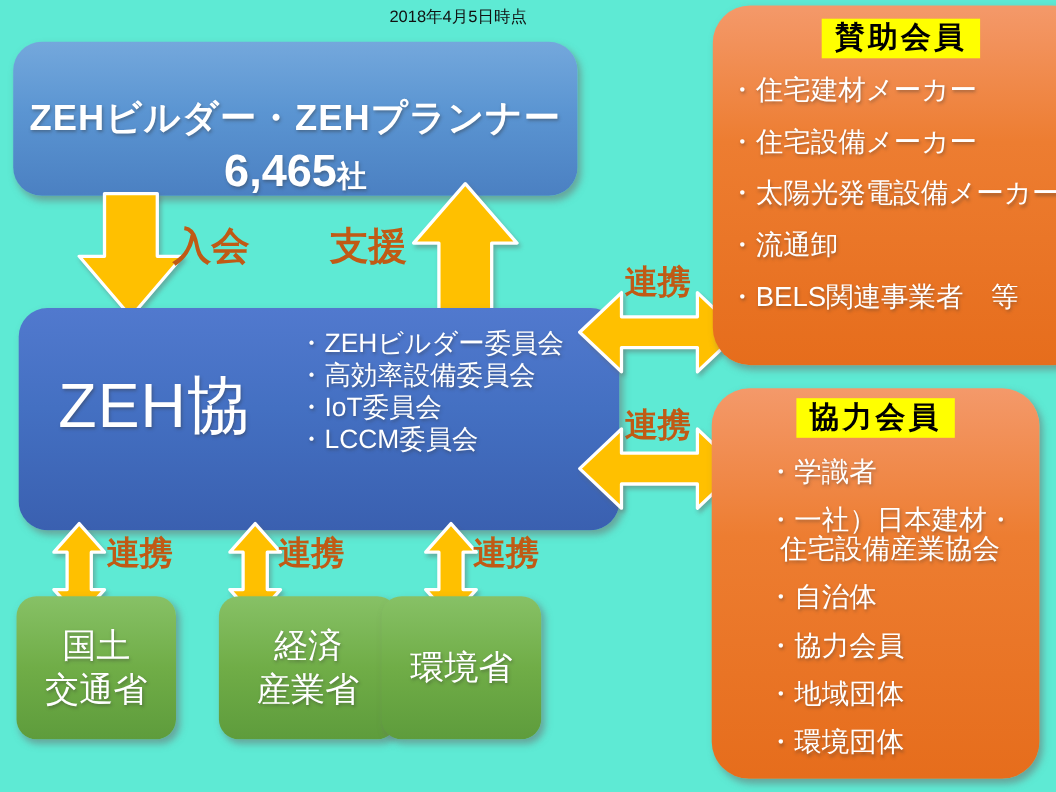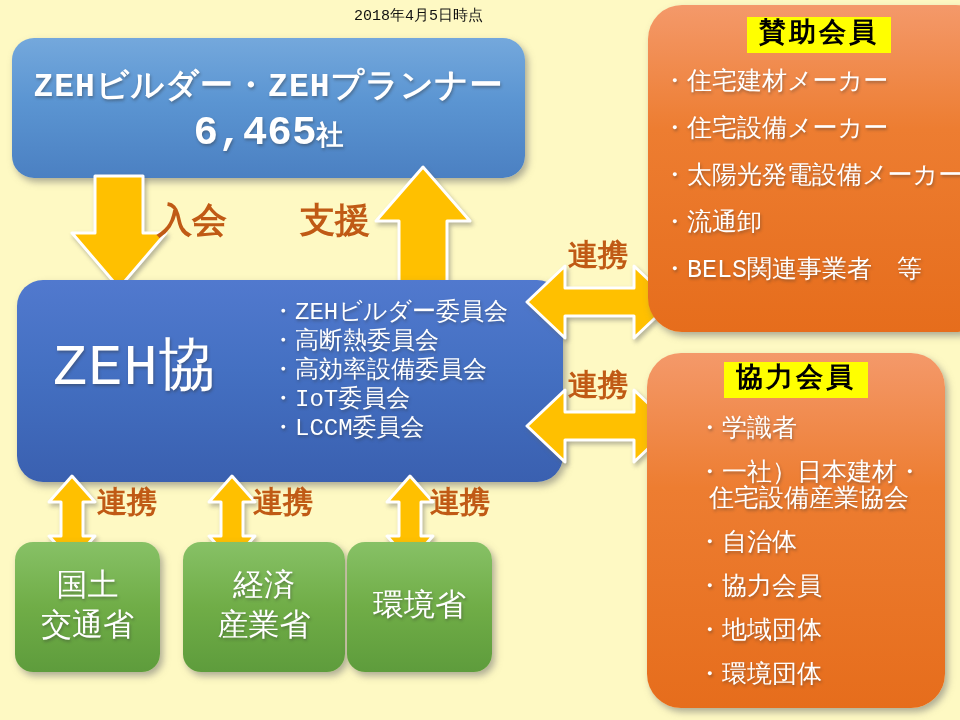--- a/index.html
+++ b/index.html
@@ -1,30 +1,30 @@
 <!DOCTYPE html>
 <html><head>
 <meta charset="utf-8">
 <style>
   html,body{margin:0;padding:0;background:#ffffff;}
   #slide{
-    position:relative;width:960px;height:720px;background:#fef9c3;overflow:hidden;
-    font-family:Liberation Mono, monospace;
+    position:relative;width:960px;height:720px;background:#5eead4;overflow:hidden;
+    font-family:Liberation Sans, sans-serif;
   }
   .abs{position:absolute;}
   
   .rbox{position:absolute;border-radius:22px;box-shadow:3px 4px 7px rgba(110,110,110,.55);}
   .blue-light{background:linear-gradient(180deg,#74a8dc 0%,#5b95d2 45%,#4b80c2 100%);}
   .blue-deep{background:linear-gradient(180deg,#5179ce 0%,#4470c2 45%,#3a60b0 100%);}
   .green{background:linear-gradient(180deg,#87c166 0%,#70ad47 50%,#5e9c3c 100%);}
   .orange{background:linear-gradient(180deg,#f4996a 0%,#ed7d31 38%,#e66d1c 100%);border-radius:34px;}
   .wtxt{color:#ffffff;text-shadow:1px 2px 3px rgba(50,50,50,.40);}
   
   .builder{left:12px;top:38px;width:513px;height:140px;display:flex;flex-direction:column;
-           align-items:center;justify-content:center;gap:5px;}
+           align-items:center;justify-content:flex-end;gap:5px;border-radius:26px;}
   .builder-title{font-size:33px;font-weight:600;letter-spacing:1px;}
   .builder-count{font-size:41px;font-weight:600;line-height:1;}
   .builder-unit{font-size:27px;font-weight:600;}
   
   .zehbox{left:17px;top:280px;width:546px;height:202px;border-radius:26px;}
   .zeh-name{position:absolute;left:36px;top:58px;font-size:57px;line-height:1.1;letter-spacing:1px;text-align:center;}
   .committees{position:absolute;left:254px;top:18px;}
   .committee-item{font-size:24px;line-height:29px;white-space:nowrap;}
   
   .flowlabel{position:absolute;font-weight:bold;color:#c05a15;font-size:35px;line-height:1;}
@@ -70,21 +70,20 @@
   <div class="flowlabel" style="left:157px;top:206px">入会</div>
   <div class="flowlabel" style="left:300px;top:206px">支援</div>
   <svg class="arrow" style="left:376px;top:167px" width="94" height="120" viewBox="0 0 94 120">
     <polygon points="47,0 94,54 71,54 71,120 23,120 23,54 0,54"></polygon>
   </svg>
 
   <div class="rbox blue-deep zehbox">
     <div class="zeh-name wtxt">ZEH協</div>
     <div class="committees">
       <div class="committee-item wtxt">・ZEHビルダー委員会</div>
-      <div class="committee-item wtxt">・高断熱委員会</div>
       <div class="committee-item wtxt">・高効率設備委員会</div>
       <div class="committee-item wtxt">・IoT委員会</div>
       <div class="committee-item wtxt">・LCCM委員会</div>
     </div>
   </div>
 
   <div class="colabel" style="left:568px;top:242px">連携</div>
   <svg class="arrow" style="left:527px;top:266px" width="145" height="72" viewBox="0 0 145 72">
     <polygon points="0,36 38,0 38,22 107,22 107,0 145,36 107,72 107,50 38,50 38,72"></polygon>
   </svg>
@@ -127,21 +126,21 @@
   <div class="colabel" style="left:253px;top:489px">連携</div>
   <svg class="arrow" style="left:387px;top:476px" width="46" height="86" viewBox="0 0 46 86">
     <polygon points="23,0 46,26 34,26 34,60 46,60 23,86 0,60 12,60 12,26 0,26"></polygon>
   </svg>
   <div class="colabel" style="left:430px;top:489px">連携</div>
 
   <div class="rbox green ministry" style="left:15px">
     <div class="ministry-name wtxt">国土
 交通省</div>
   </div>
-  <div class="rbox green ministry" style="left:183px;width:162px">
+  <div class="rbox green ministry" style="left:199px;width:162px">
     <div class="ministry-name wtxt">経済
 産業省</div>
   </div>
   <div class="rbox green ministry" style="left:347px">
     <div class="ministry-name wtxt">環境省</div>
   </div>
 
 </div>
 
 </body></html>

